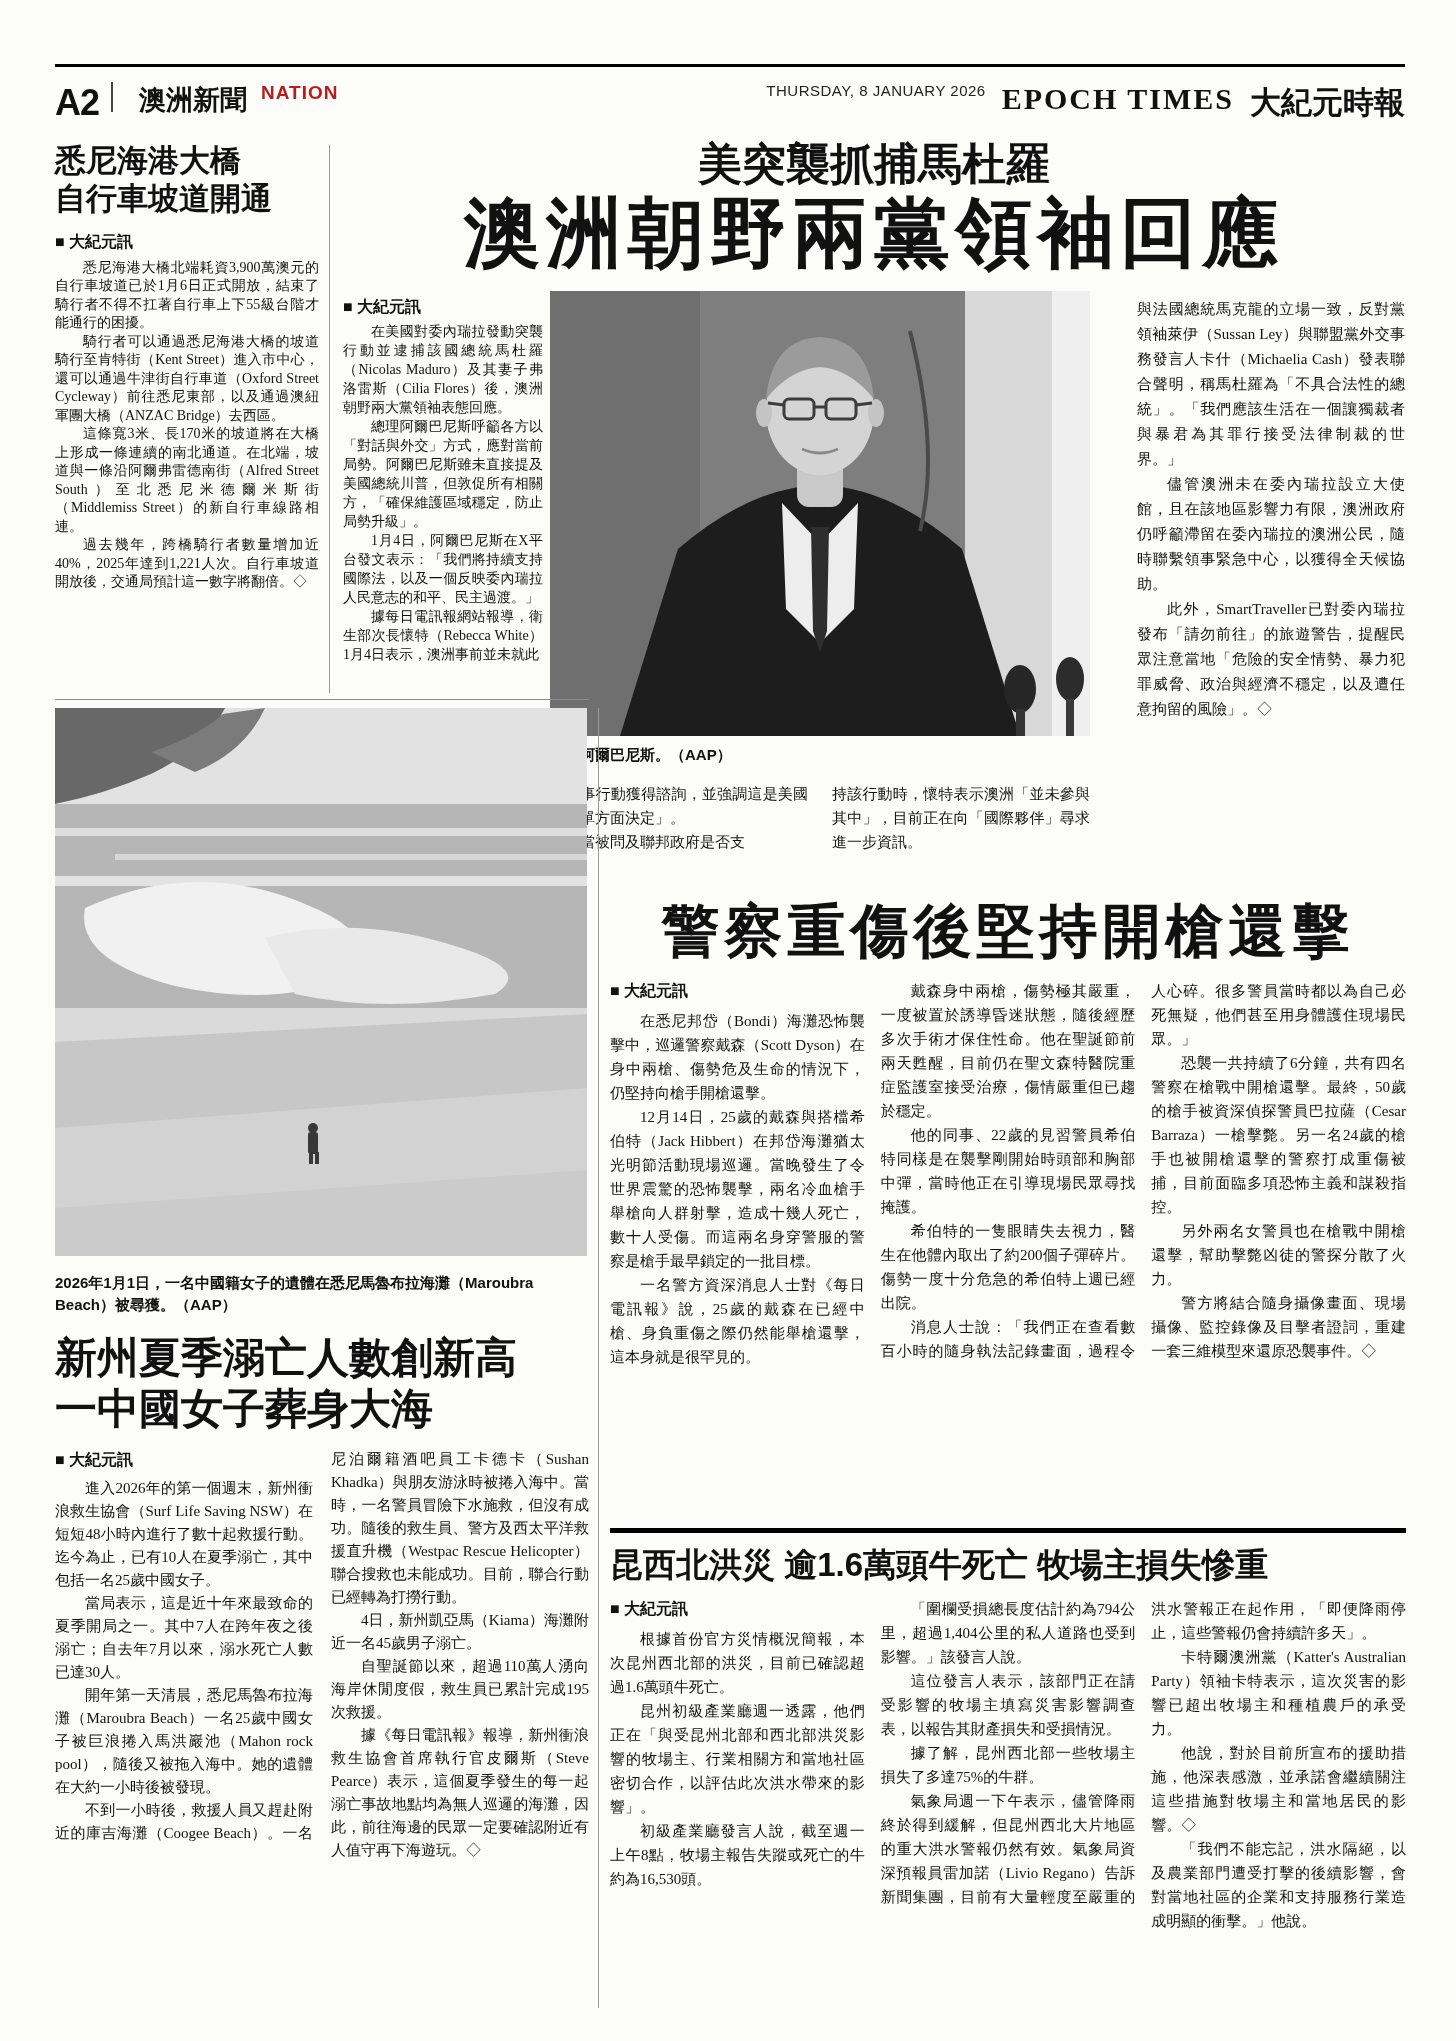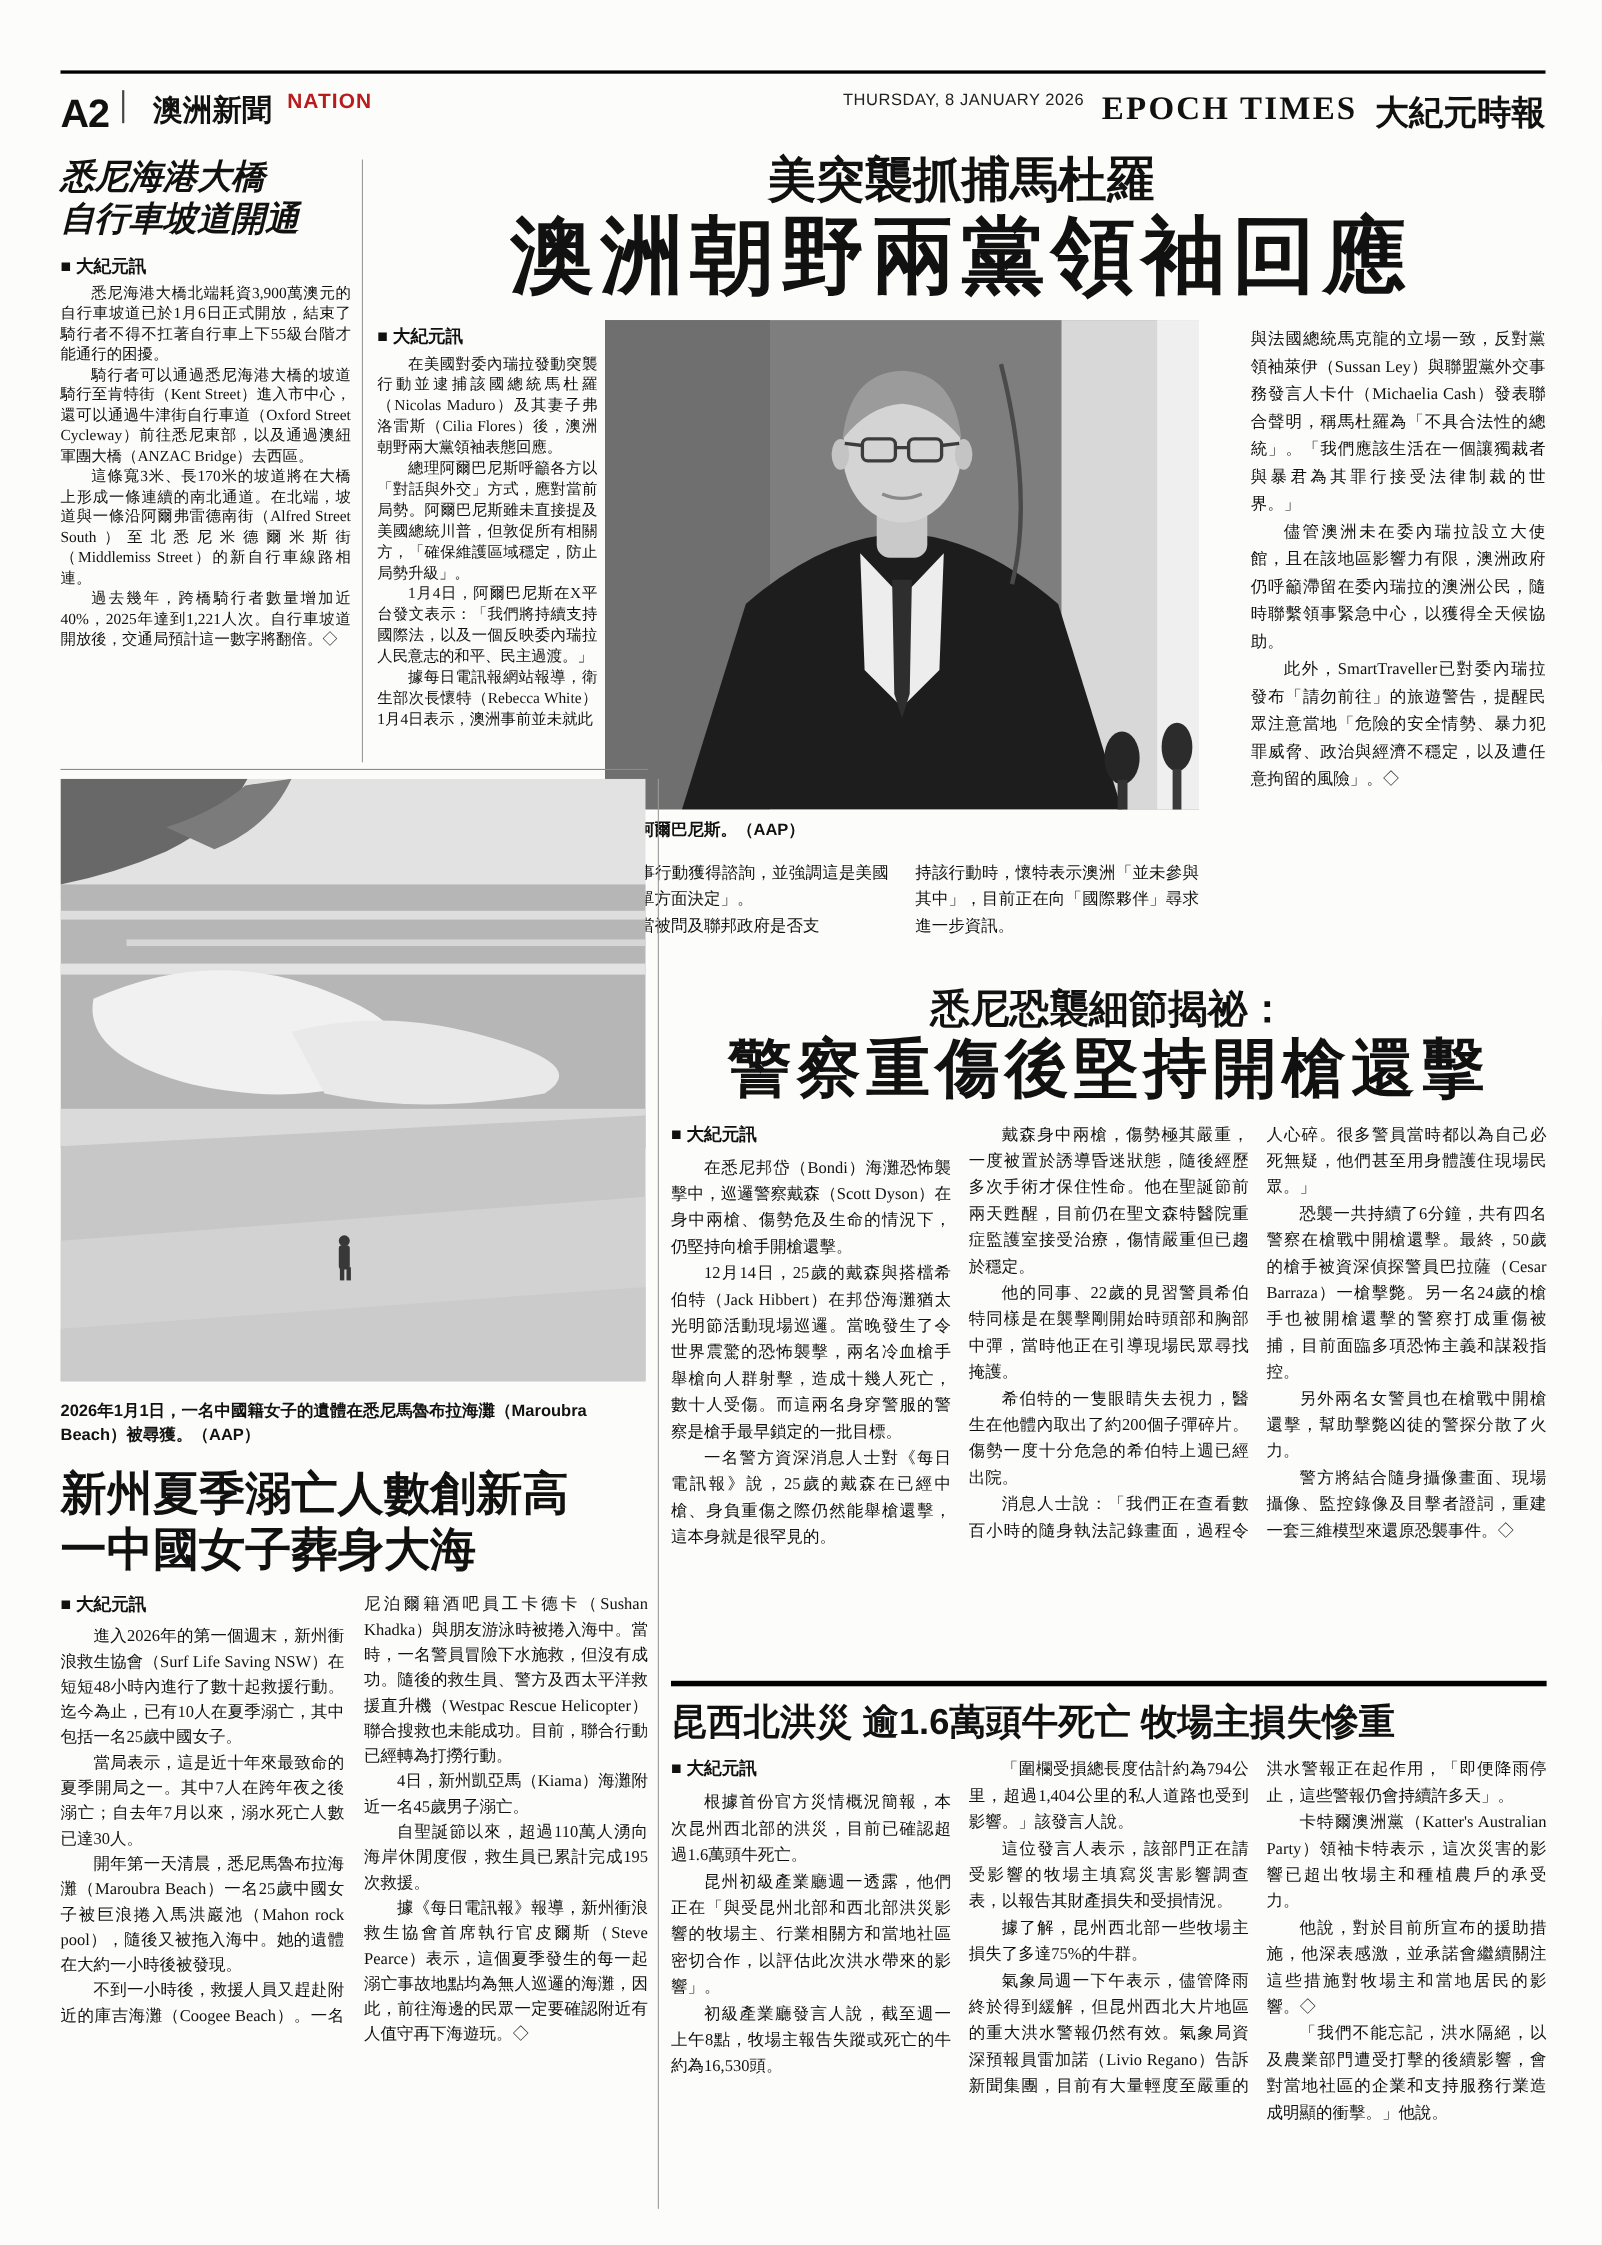--- a/index.html
+++ b/index.html
@@ -23,21 +23,21 @@
   .masthead-zh{font-size:31px;font-weight:900;font-family:"Liberation Serif",serif;}
 
   
   .para{margin:0;text-indent:2em;text-align:justify;}
   .byline{font-family:"Liberation Sans",sans-serif;font-weight:800;font-size:16px;margin:0 0 6px 0;}
   .no-first-indent .para:first-child{text-indent:0;}
 
   
   .art-bridge{position:absolute;left:55px;top:142px;width:264px;}
   .art-bridge h2{margin:0 0 14px 0;font-family:"Liberation Sans",sans-serif;
-                 font-size:31px;line-height:1.22;font-weight:900;font-style:italic;}
+                 font-size:31px;line-height:1.22;font-weight:900;}
   .art-bridge .body{font-size:14px;line-height:18.5px;}
 
   
   .art-maduro{position:absolute;left:343px;top:140px;width:1062px;}
   .kicker-main{margin:0;text-align:center;font-family:"Liberation Sans",sans-serif;
                font-size:44px;font-weight:900;line-height:1.08;}
   .headline-main{margin:2px 0 0 0;text-align:center;font-family:"Liberation Sans",sans-serif;
                  font-size:76px;font-weight:900;letter-spacing:6px;line-height:1.12;}
   .maduro-body{position:relative;margin-top:16px;height:600px;}
   .md-col1{position:absolute;left:0;top:6px;width:200px;font-size:14px;line-height:19px;}
@@ -217,21 +217,20 @@
           <p class="para">4日，新州凱亞馬（Kiama）海灘附近一名45歲男子溺亡。</p>
           <p class="para">自聖誕節以來，超過110萬人湧向海岸休閒度假，救生員已累計完成195次救援。</p>
           <p class="para">據《每日電訊報》報導，新州衝浪救生協會首席執行官皮爾斯（Steve Pearce）表示，這個夏季發生的每一起溺亡事故地點均為無人巡邏的海灘，因此，前往海邊的民眾一定要確認附近有人值守再下海遊玩。◇</p>
         </div>
     </div>
   </section>
 
   <div class="vrule" style="left:598px;top:708px;height:1300px;"></div>
 
   <section class="art-terror">
-    <h3 class="kicker-terror">悉尼恐襲細節揭祕：</h3>
     <h1 class="headline-terror">警察重傷後堅持開槍還擊</h1>
     <div class="cols3">
       <p class="byline">■ 大紀元訊</p>
       <div>
           <p class="para">在悉尼邦岱（Bondi）海灘恐怖襲擊中，巡邏警察戴森（Scott Dyson）在身中兩槍、傷勢危及生命的情況下，仍堅持向槍手開槍還擊。</p>
           <p class="para">12月14日，25歲的戴森與搭檔希伯特（Jack Hibbert）在邦岱海灘猶太光明節活動現場巡邏。當晚發生了令世界震驚的恐怖襲擊，兩名冷血槍手舉槍向人群射擊，造成十幾人死亡，數十人受傷。而這兩名身穿警服的警察是槍手最早鎖定的一批目標。</p>
           <p class="para">一名警方資深消息人士對《每日電訊報》說，25歲的戴森在已經中槍、身負重傷之際仍然能舉槍還擊，這本身就是很罕見的。</p>
           <p class="para">戴森身中兩槍，傷勢極其嚴重，一度被置於誘導昏迷狀態，隨後經歷多次手術才保住性命。他在聖誕節前兩天甦醒，目前仍在聖文森特醫院重症監護室接受治療，傷情嚴重但已趨於穩定。</p>
           <p class="para">他的同事、22歲的見習警員希伯特同樣是在襲擊剛開始時頭部和胸部中彈，當時他正在引導現場民眾尋找掩護。</p>
           <p class="para">希伯特的一隻眼睛失去視力，醫生在他體內取出了約200個子彈碎片。傷勢一度十分危急的希伯特上週已經出院。</p>

